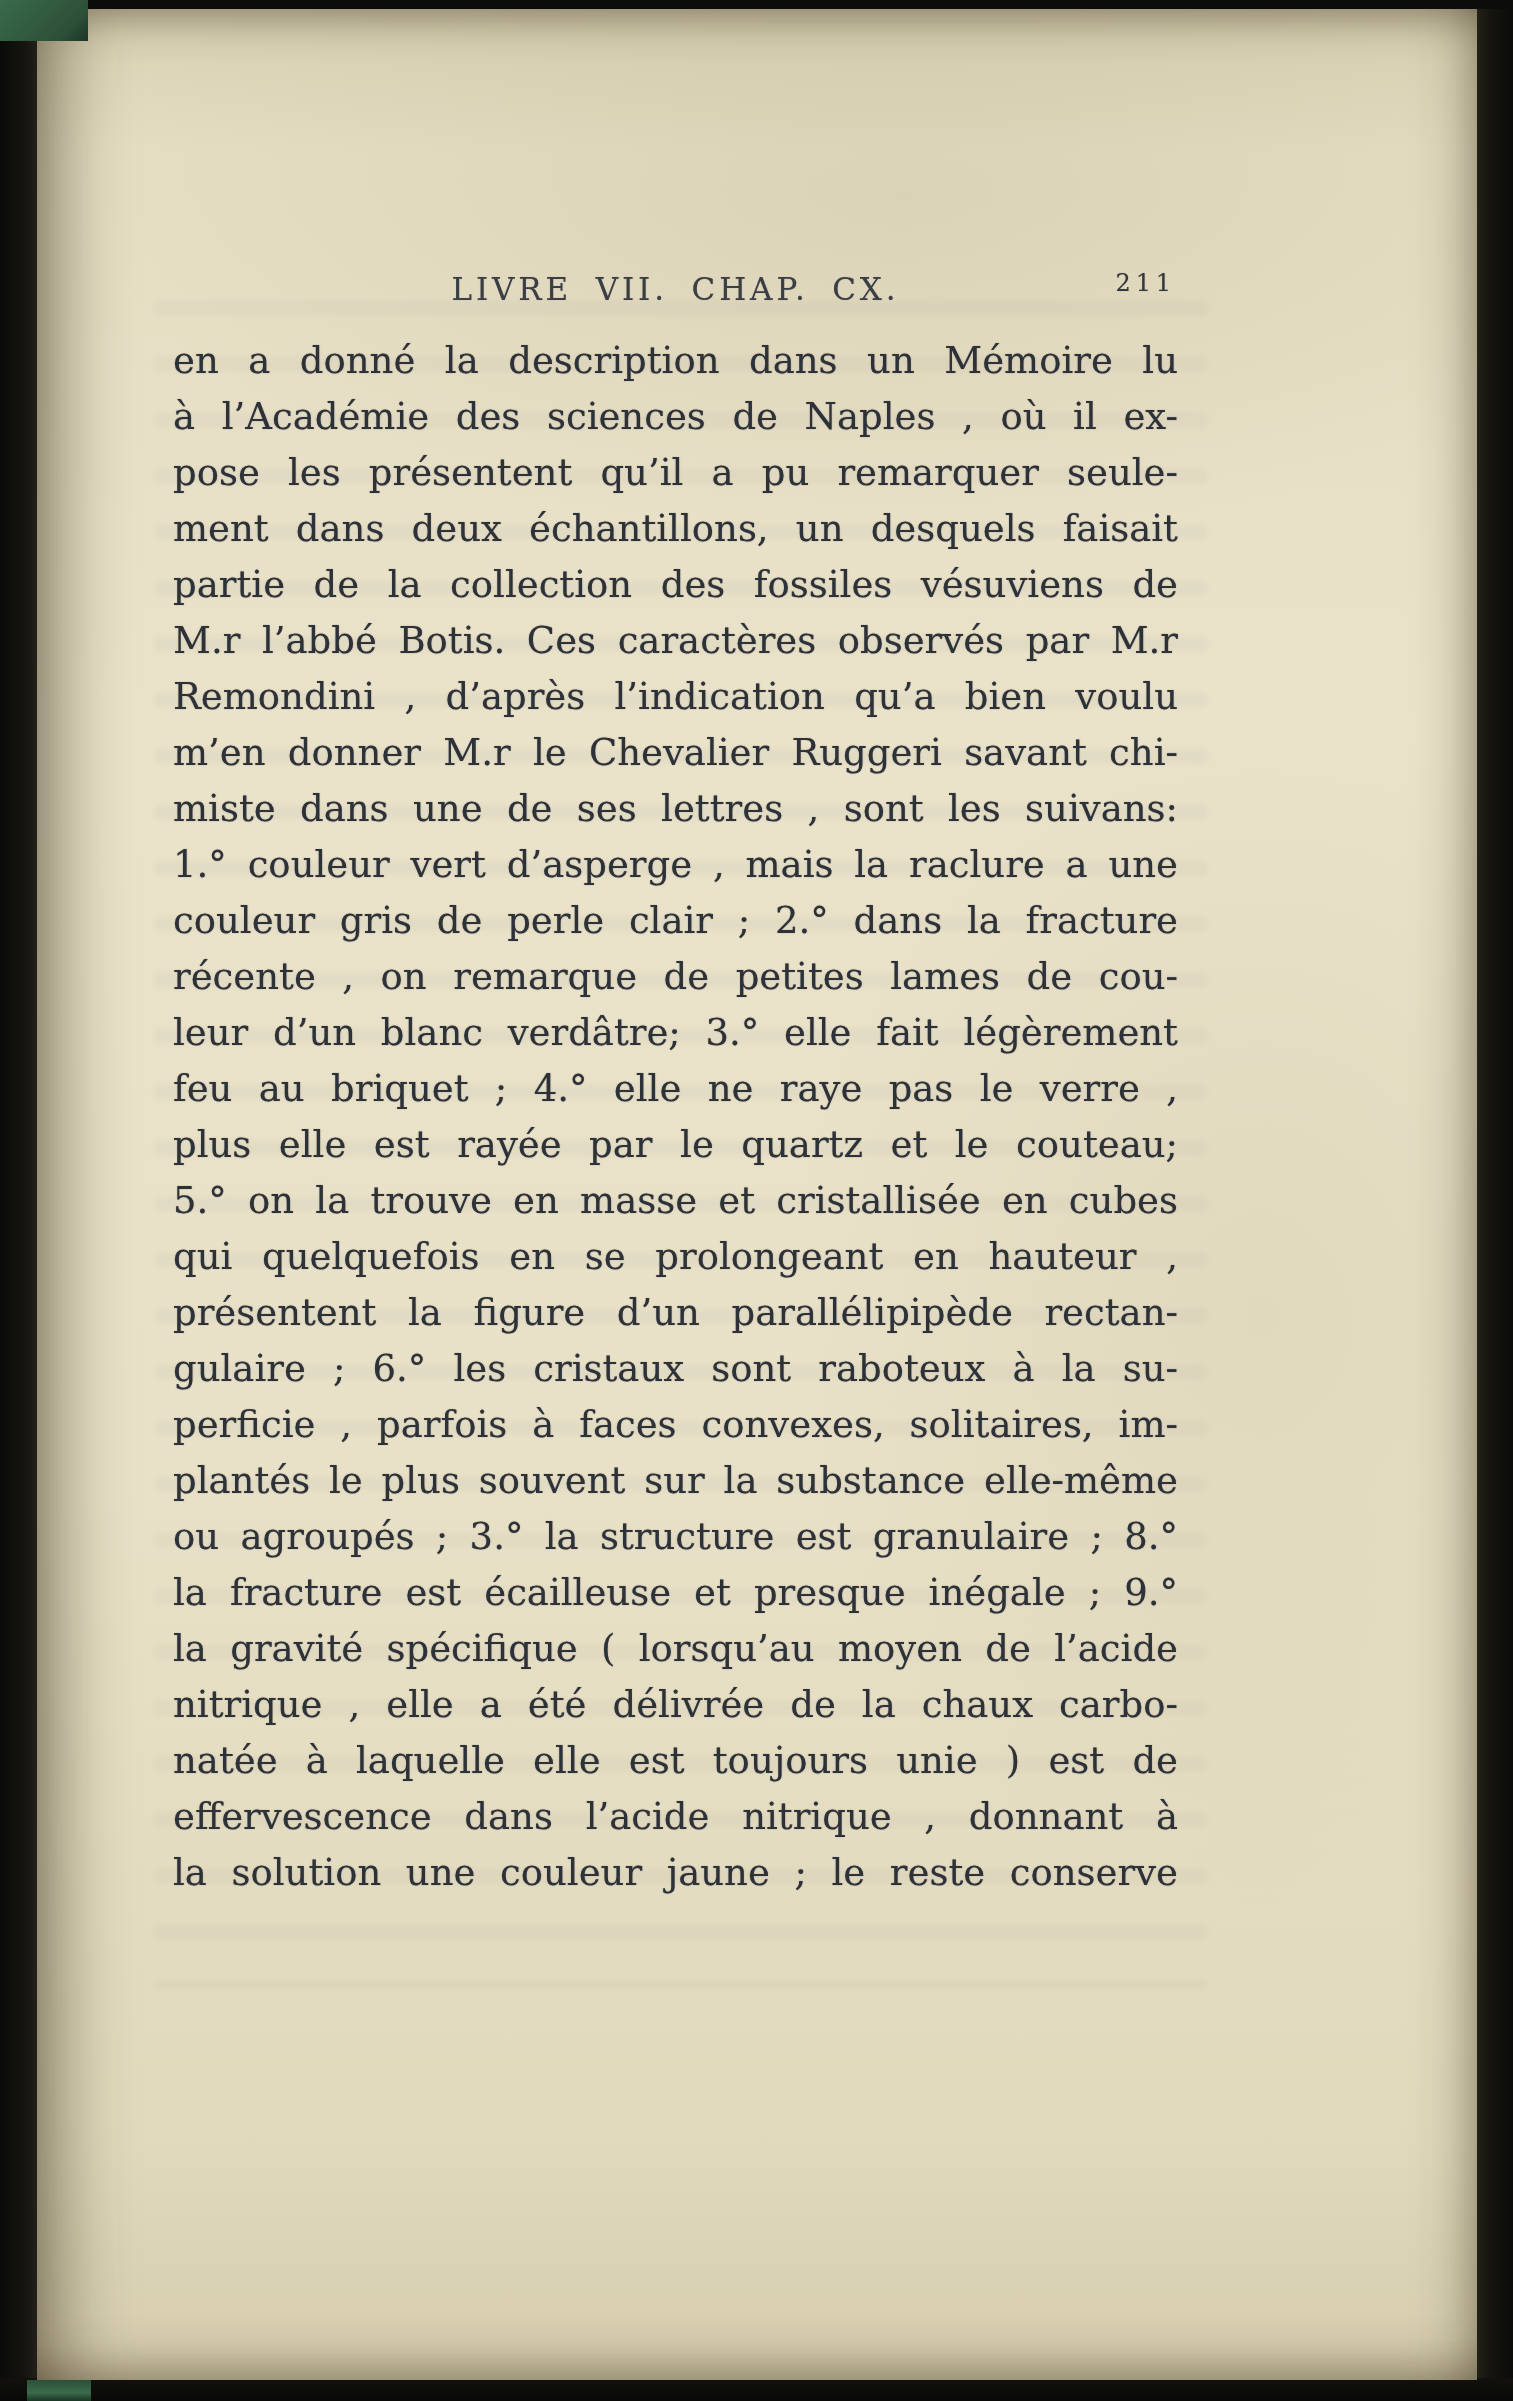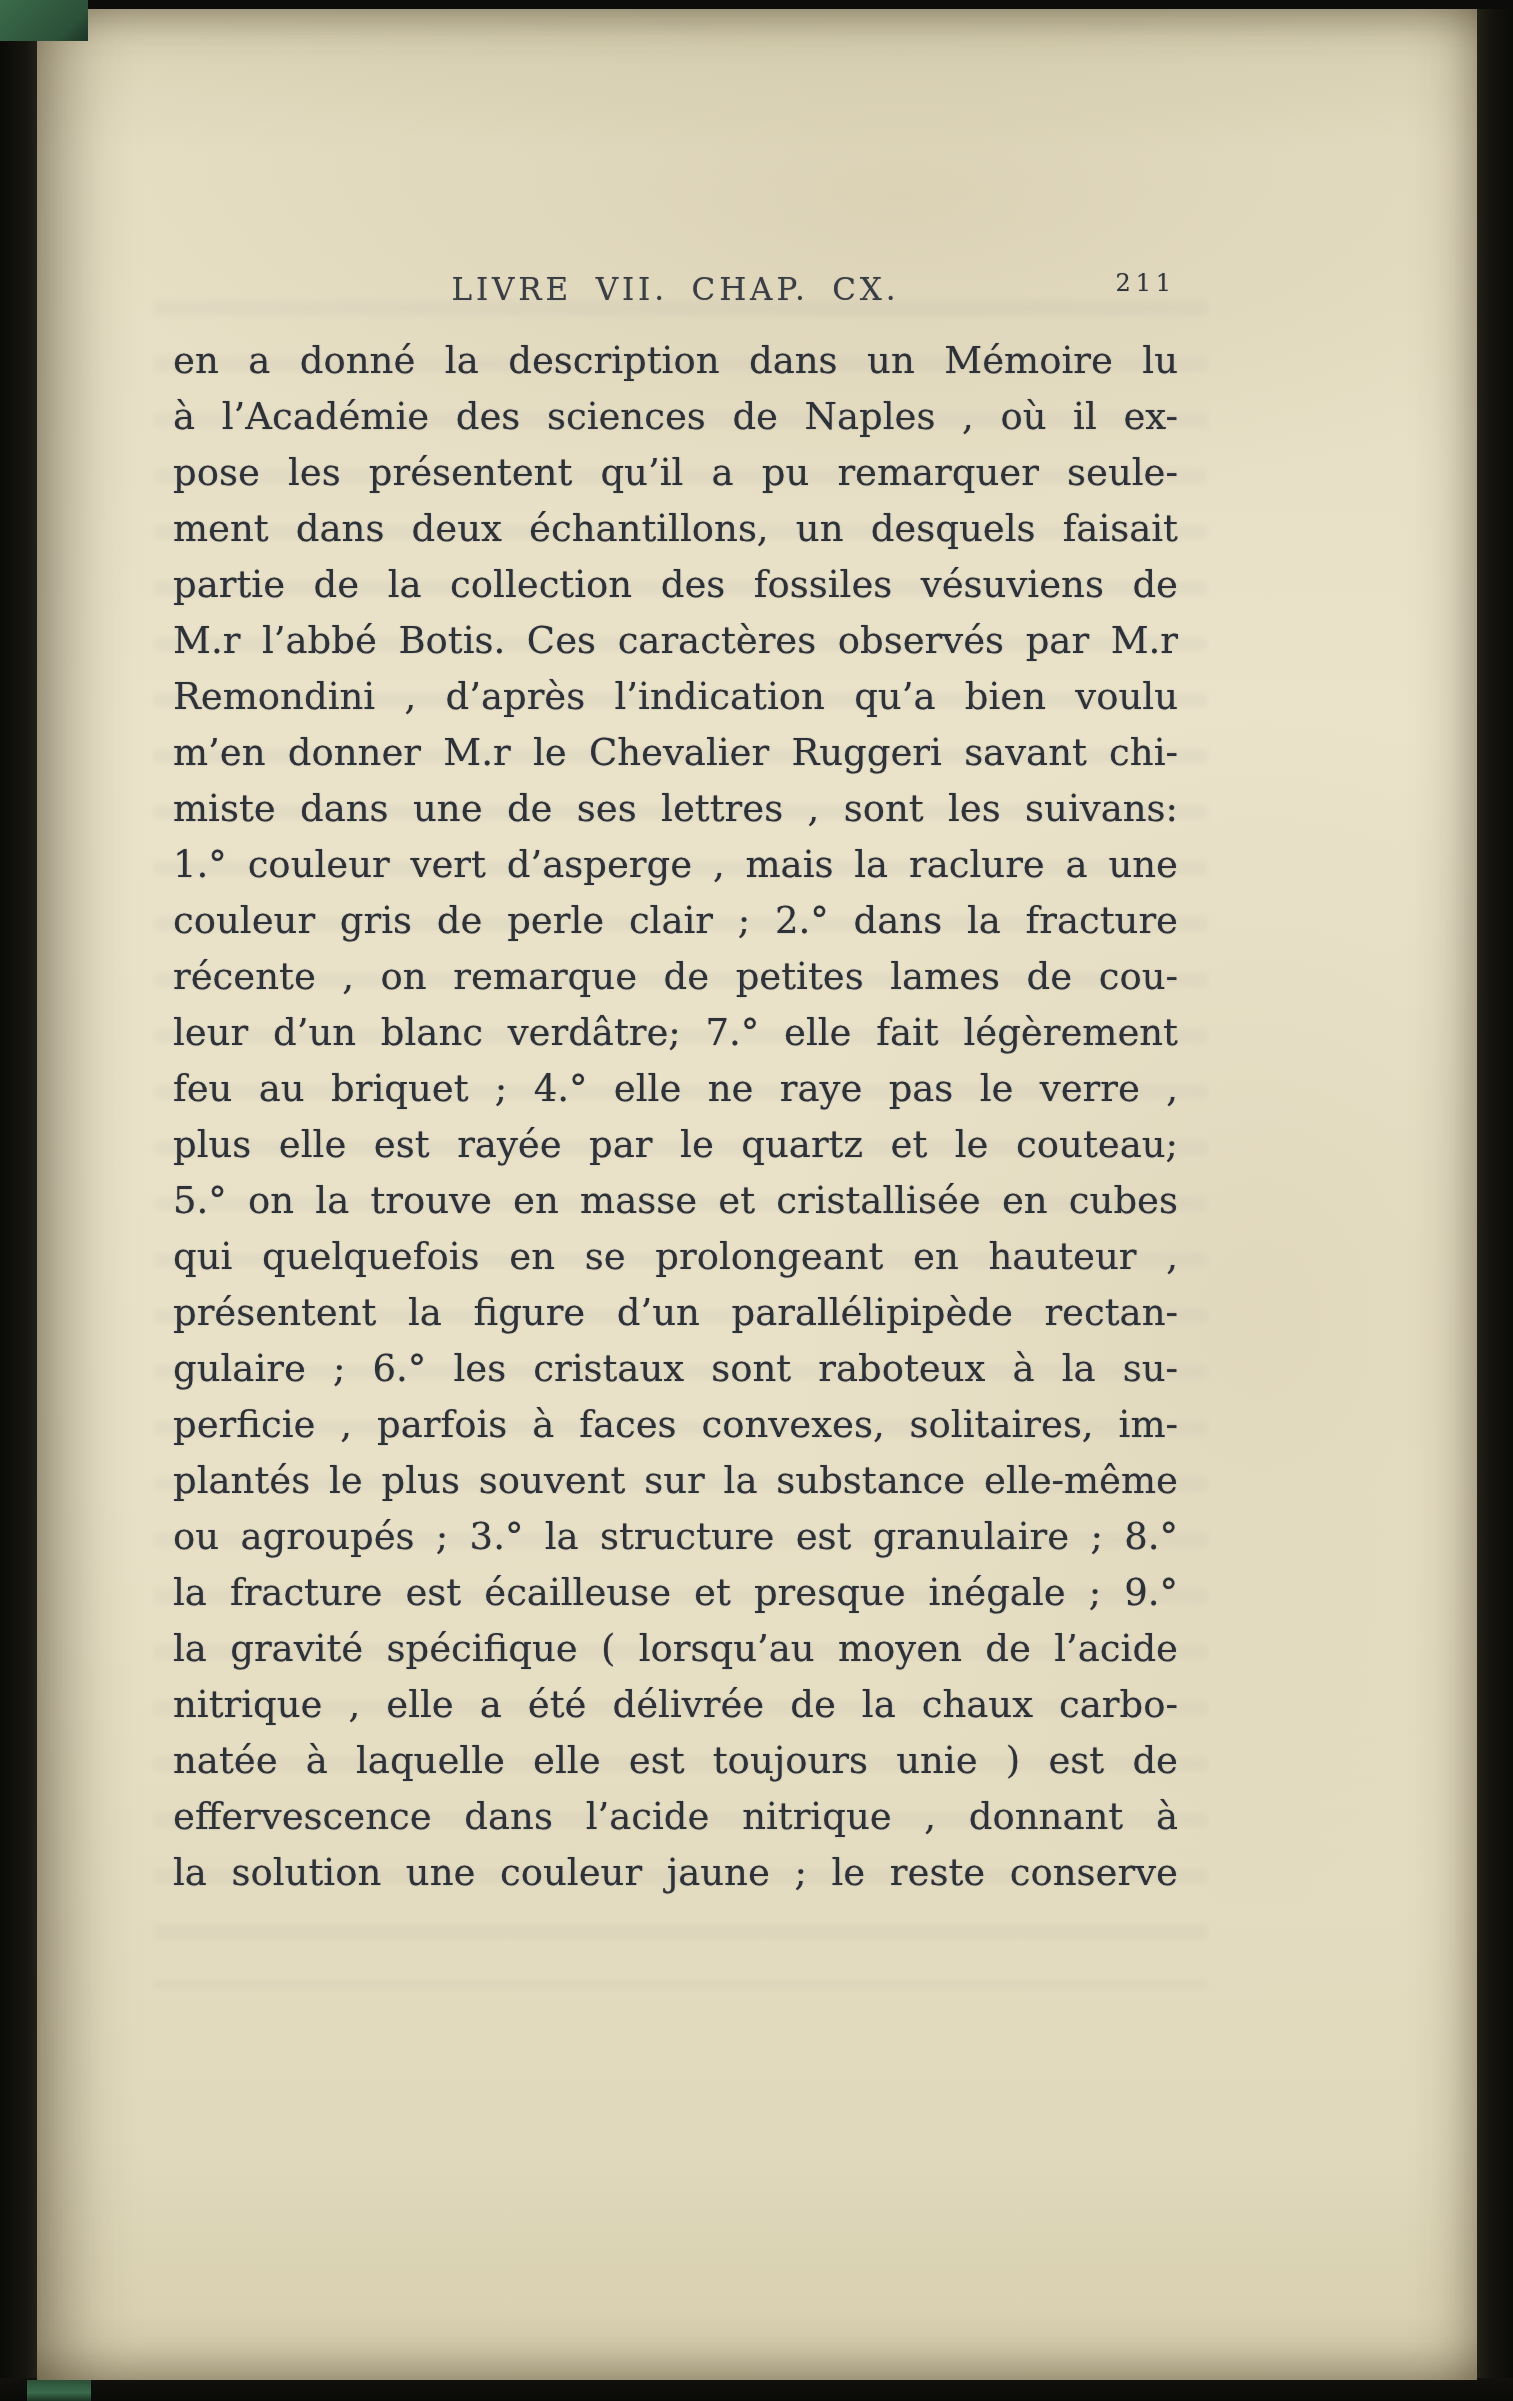--- a/index.html
+++ b/index.html
@@ -164,21 +164,21 @@
         <div class="line">pose les présentent qu’il a pu remarquer seule-</div>
         <div class="line">ment dans deux échantillons, un desquels faisait</div>
         <div class="line">partie de la collection des fossiles vésuviens de</div>
         <div class="line">M.r l’abbé Botis. Ces caractères observés par M.r</div>
         <div class="line">Remondini , d’après l’indication qu’a bien voulu</div>
         <div class="line">m’en donner M.r le Chevalier Ruggeri savant chi-</div>
         <div class="line">miste dans une de ses lettres , sont les suivans:</div>
         <div class="line">1.° couleur vert d’asperge , mais la raclure a une</div>
         <div class="line">couleur gris de perle clair ; 2.° dans la fracture</div>
         <div class="line">récente , on remarque de petites lames de cou-</div>
-        <div class="line">leur d’un blanc verdâtre; 7.° elle fait légèrement</div>
+        <div class="line">leur d’un blanc verdâtre; 3.° elle fait légèrement</div>
         <div class="line">feu au briquet ; 4.° elle ne raye pas le verre ,</div>
         <div class="line">plus elle est rayée par le quartz et le couteau;</div>
         <div class="line">5.° on la trouve en masse et cristallisée en cubes</div>
         <div class="line">qui quelquefois en se prolongeant en hauteur ,</div>
         <div class="line">présentent la figure d’un parallélipipède rectan-</div>
         <div class="line">gulaire ; 6.° les cristaux sont raboteux à la su-</div>
         <div class="line">perficie , parfois à faces convexes, solitaires, im-</div>
         <div class="line">plantés le plus souvent sur la substance elle-même</div>
         <div class="line">ou agroupés ; 3.° la structure est granulaire ; 8.°</div>
         <div class="line">la fracture est écailleuse et presque inégale ; 9.°</div>

